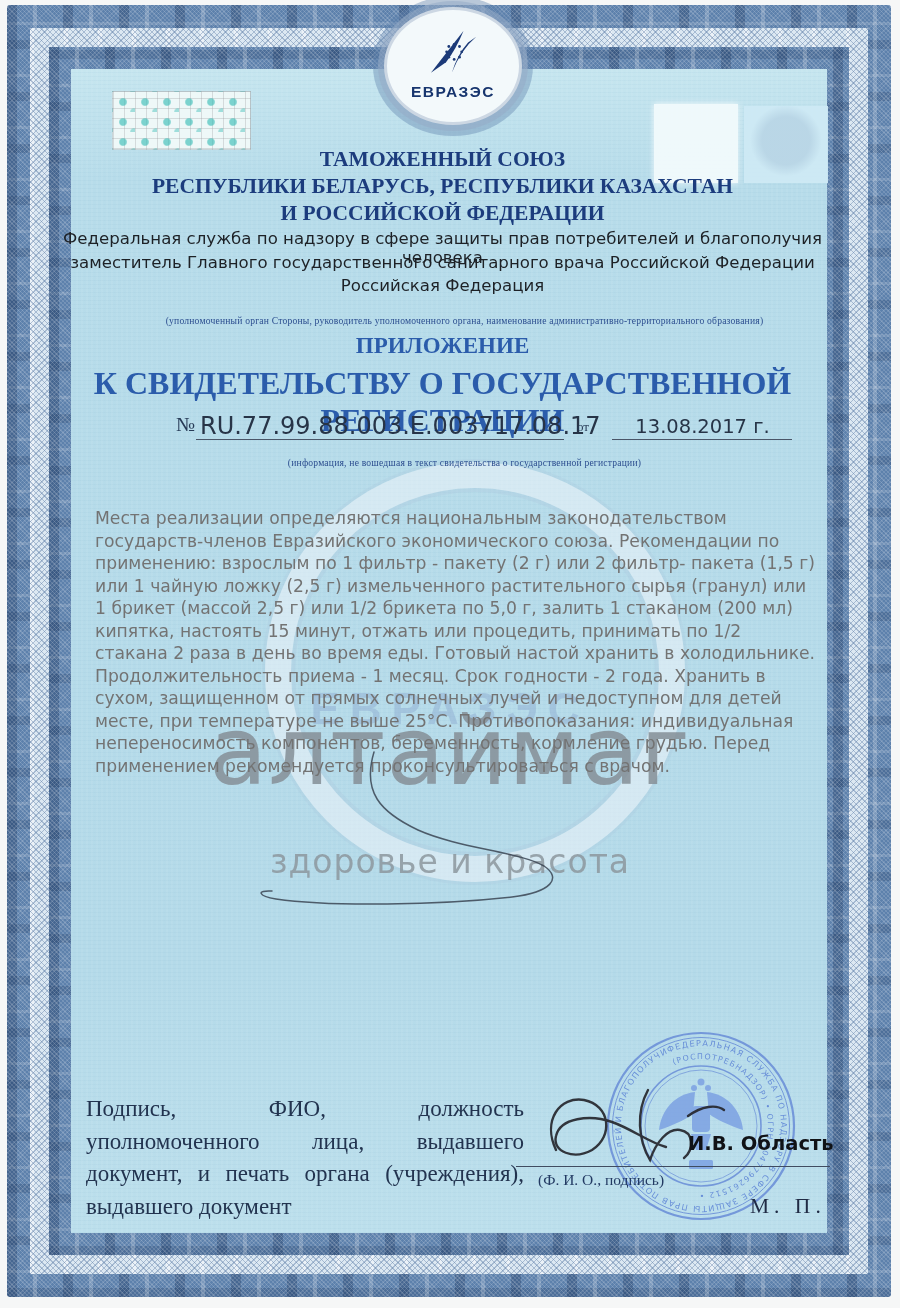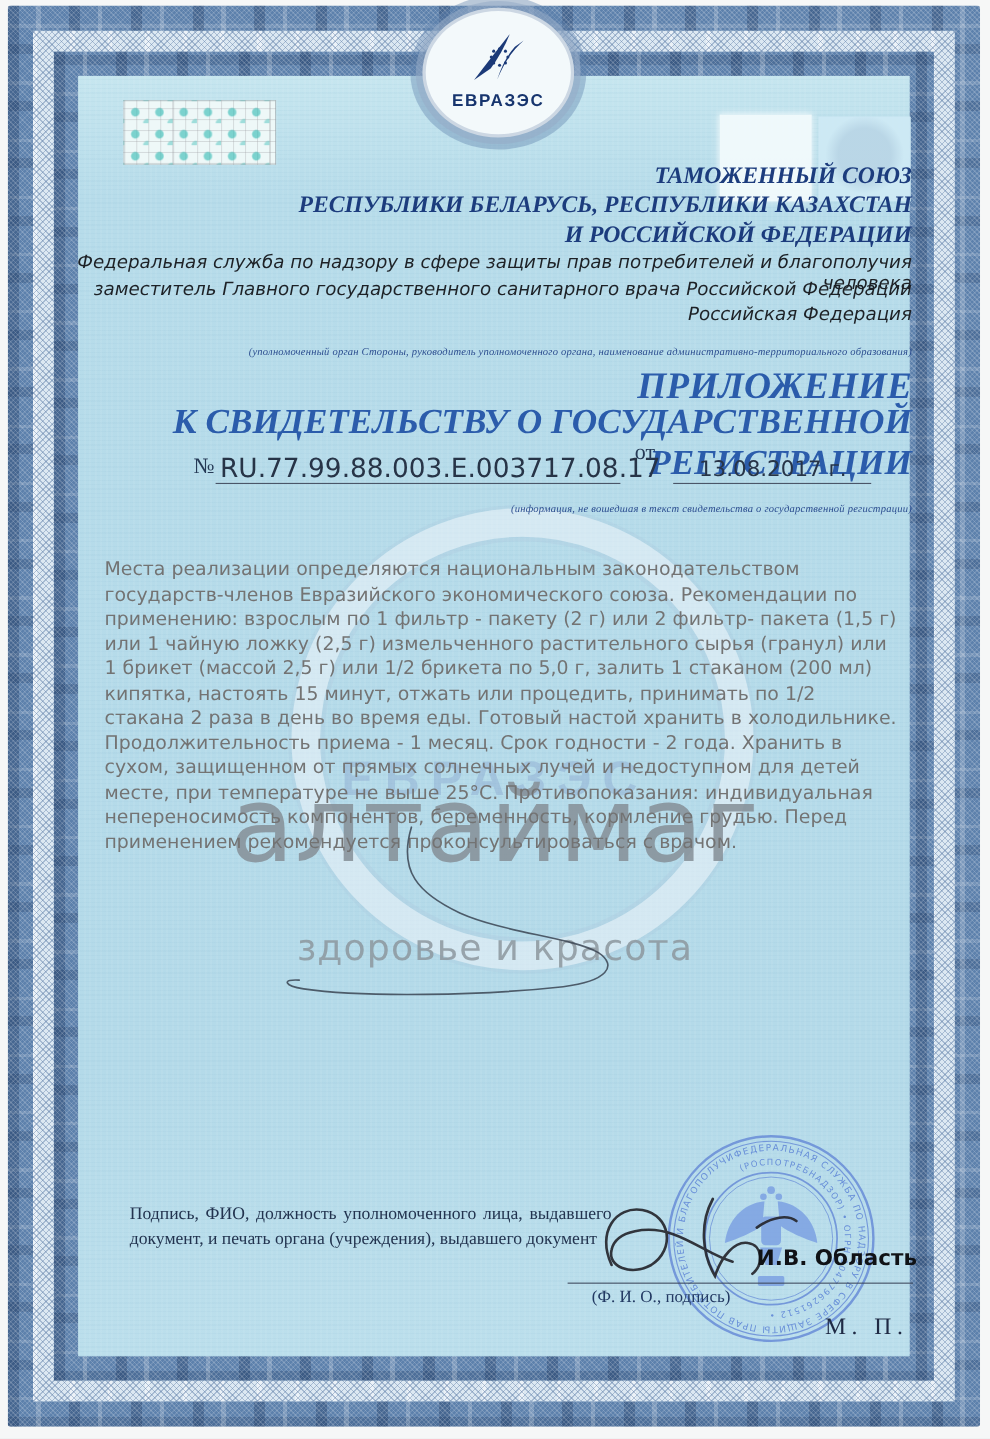--- a/index.html
+++ b/index.html
@@ -48,21 +48,21 @@
          repeating-linear-gradient(0deg, rgba(150,150,155,.30) 0 1px, transparent 1px 10px),
          repeating-linear-gradient(90deg, rgba(150,150,155,.30) 0 1px, transparent 1px 11px);
        background-size:22px 20px,22px 20px,auto,auto;
        border:1px solid rgba(140,160,170,.4);}
   #patch-light{position:absolute;left:654px;top:104px;width:84px;height:79px;
        background:rgba(241,250,252,.95);box-shadow:0 0 6px rgba(255,255,255,.8);}
   #patch-eagle{position:absolute;left:744px;top:106px;width:84px;height:77px;
        background:rgba(206,233,244,.95);
        background-image:radial-gradient(circle at 50% 45%, rgba(150,180,205,.35) 0 40%, transparent 60%);}
   
-  .center{position:absolute;left:56px;right:71px;text-align:right;font-style:italic;}
+  .center{position:absolute;left:56px;right:71px;text-align:center;}
   .hdr-serif{font-family:"Liberation Serif",serif;font-weight:bold;color:#1c3c7d;font-size:21.5px;}
   .hdr-sans{font-family:"DejaVu Sans",sans-serif;color:#1d2126;font-size:16.6px;}
   .tiny-note{font-family:"Liberation Serif",serif;color:#2b4d8f;font-size:9.6px;letter-spacing:.2px;padding-left:44px;}
   .doc-title{font-family:"Liberation Serif",serif;font-weight:bold;color:#2b5cab;}
   .reg-serif{font-family:"Liberation Serif",serif;color:#263a56;}
   .underline{position:absolute;border-bottom:1.5px solid #4a5568;height:0;}
   #body-heading{position:absolute;left:95px;top:484px;width:724px;font-size:17.6px;font-weight:bold;
        color:#0e1116;font-family:"DejaVu Sans",sans-serif;}
   #body-text{position:absolute;left:95px;top:507px;width:724px;font-size:17.2px;line-height:22.5px;
        color:#737373;font-family:"DejaVu Sans",sans-serif;}
@@ -74,21 +74,21 @@
        font-family:"Liberation Sans",sans-serif;font-weight:bold;font-size:44px;letter-spacing:10px;
        color:rgba(137,164,205,.42);}
   #brand-watermark{position:absolute;left:0;right:0;top:696px;text-align:center;
        font-family:"DejaVu Sans",sans-serif;font-weight:500;font-size:95px;letter-spacing:1px;
        color:rgba(134,145,152,.88);}
   #tagline-watermark{position:absolute;left:0;right:0;top:842px;text-align:center;
        font-family:"DejaVu Sans",sans-serif;font-size:33px;letter-spacing:1px;
        color:rgba(140,151,158,.85);}
   
   #footer-left{position:absolute;left:86px;top:1093px;width:438px;text-align:justify;
-       font-family:"Liberation Serif",serif;font-size:16px;line-height:1.42;color:#22334f;margin-left:32px;}
+       font-family:"Liberation Serif",serif;font-size:23px;line-height:1.42;color:#22334f;}
   #sig-line{position:absolute;left:516px;top:1166px;width:314px;border-top:1.5px solid #3f4b60;}
   #sig-caption{position:absolute;left:538px;top:1171px;font-family:"Liberation Serif",serif;
        font-size:15.5px;color:#233a63;}
   #signatory{position:absolute;left:688px;top:1132px;font-family:"DejaVu Sans",sans-serif;
        font-size:19.5px;font-weight:600;color:#101216;}
   #seal-place{position:absolute;left:750px;top:1194px;font-family:"Liberation Serif",serif;
        font-size:21.5px;letter-spacing:5px;color:#1f2a44;}
   #stamp{position:absolute;left:603px;top:1028px;width:196px;height:196px;opacity:.88;}
   svg.overlay{position:absolute;left:0;top:0;width:900px;height:1308px;pointer-events:none;}
 </style>
@@ -133,27 +133,27 @@
   </div>
 
   <div class="center hdr-serif" style="top:147px">ТАМОЖЕННЫЙ СОЮЗ</div>
   <div class="center hdr-serif" style="top:174px">РЕСПУБЛИКИ БЕЛАРУСЬ, РЕСПУБЛИКИ КАЗАХСТАН</div>
   <div class="center hdr-serif" style="top:201px">И РОССИЙСКОЙ ФЕДЕРАЦИИ</div>
   <div class="center hdr-sans" style="top:229px">Федеральная служба по надзору в сфере защиты прав потребителей и благополучия человека</div>
   <div class="center hdr-sans" style="top:276px">Российская Федерация</div>
   <div class="center hdr-sans" style="top:253px">заместитель Главного государственного санитарного врача Российской Федерации</div>
   <div class="center tiny-note" style="top:315px">(уполномоченный орган Стороны, руководитель уполномоченного органа, наименование административно-территориального образования)</div>
 
-  <div class="center doc-title" style="top:333px;font-size:34px">ПРИЛОЖЕНИЕ</div>
+  <div class="center doc-title" style="top:333px;font-size:23px">ПРИЛОЖЕНИЕ</div>
   <div class="center doc-title" style="top:365px;font-size:32px">К СВИДЕТЕЛЬСТВУ О ГОСУДАРСТВЕННОЙ РЕГИСТРАЦИИ</div>
 
   <div class="reg-serif" style="position:absolute;left:176px;top:413px;font-size:20px">№</div>
   <div style="position:absolute;left:200px;top:412px;width:360px;text-align:center;font-size:24px;color:#273447">RU.77.99.88.003.E.003717.08.17</div>
   <div class="underline" style="left:196px;top:439px;width:368px"></div>
-  <div class="reg-serif" style="position:absolute;left:577px;top:400px;font-size:20px">от</div>
+  <div class="reg-serif" style="position:absolute;left:577px;top:419px;font-size:13px">от</div>
   <div style="position:absolute;left:615px;top:415px;width:175px;text-align:center;font-size:19.5px;color:#273447">13.08.2017 г.</div>
   <div class="underline" style="left:612px;top:439px;width:180px"></div>
   <div class="center tiny-note" style="top:457px">(информация, не вошедшая в текст свидетельства о государственной регистрации)</div>
 
   <div id="body-text">Места реализации определяются национальным законодательством государств-членов Евразийского экономического союза. Рекомендации по применению: взрослым по 1 фильтр - пакету (2 г) или 2 фильтр- пакета (1,5 г) или 1 чайную ложку (2,5 г) измельченного растительного сырья (гранул) или 1 брикет (массой 2,5 г) или 1/2 брикета по 5,0 г, залить 1 стаканом (200 мл) кипятка, настоять 15 минут, отжать или процедить, принимать по 1/2 стакана 2 раза в день во время еды. Готовый настой хранить в холодильнике. Продолжительность приема - 1 месяц. Срок годности - 2 года. Хранить в сухом, защищенном от прямых солнечных лучей и недоступном для детей месте, при температуре не выше 25°С. Противопоказания: индивидуальная непереносимость компонентов, беременность, кормление грудью. Перед применением рекомендуется проконсультироваться с врачом.</div>
 
   <svg class="overlay">
     <path d="M374 752 C362 792 380 812 418 830 C458 848 520 852 544 866 C562 878 552 892 512 897 C440 905 330 907 276 899 C258 896 256 890 272 891" fill="none" stroke="#3a4452" stroke-width="1.5" opacity="0.85" stroke-linecap="round"></path>
   </svg>
 

